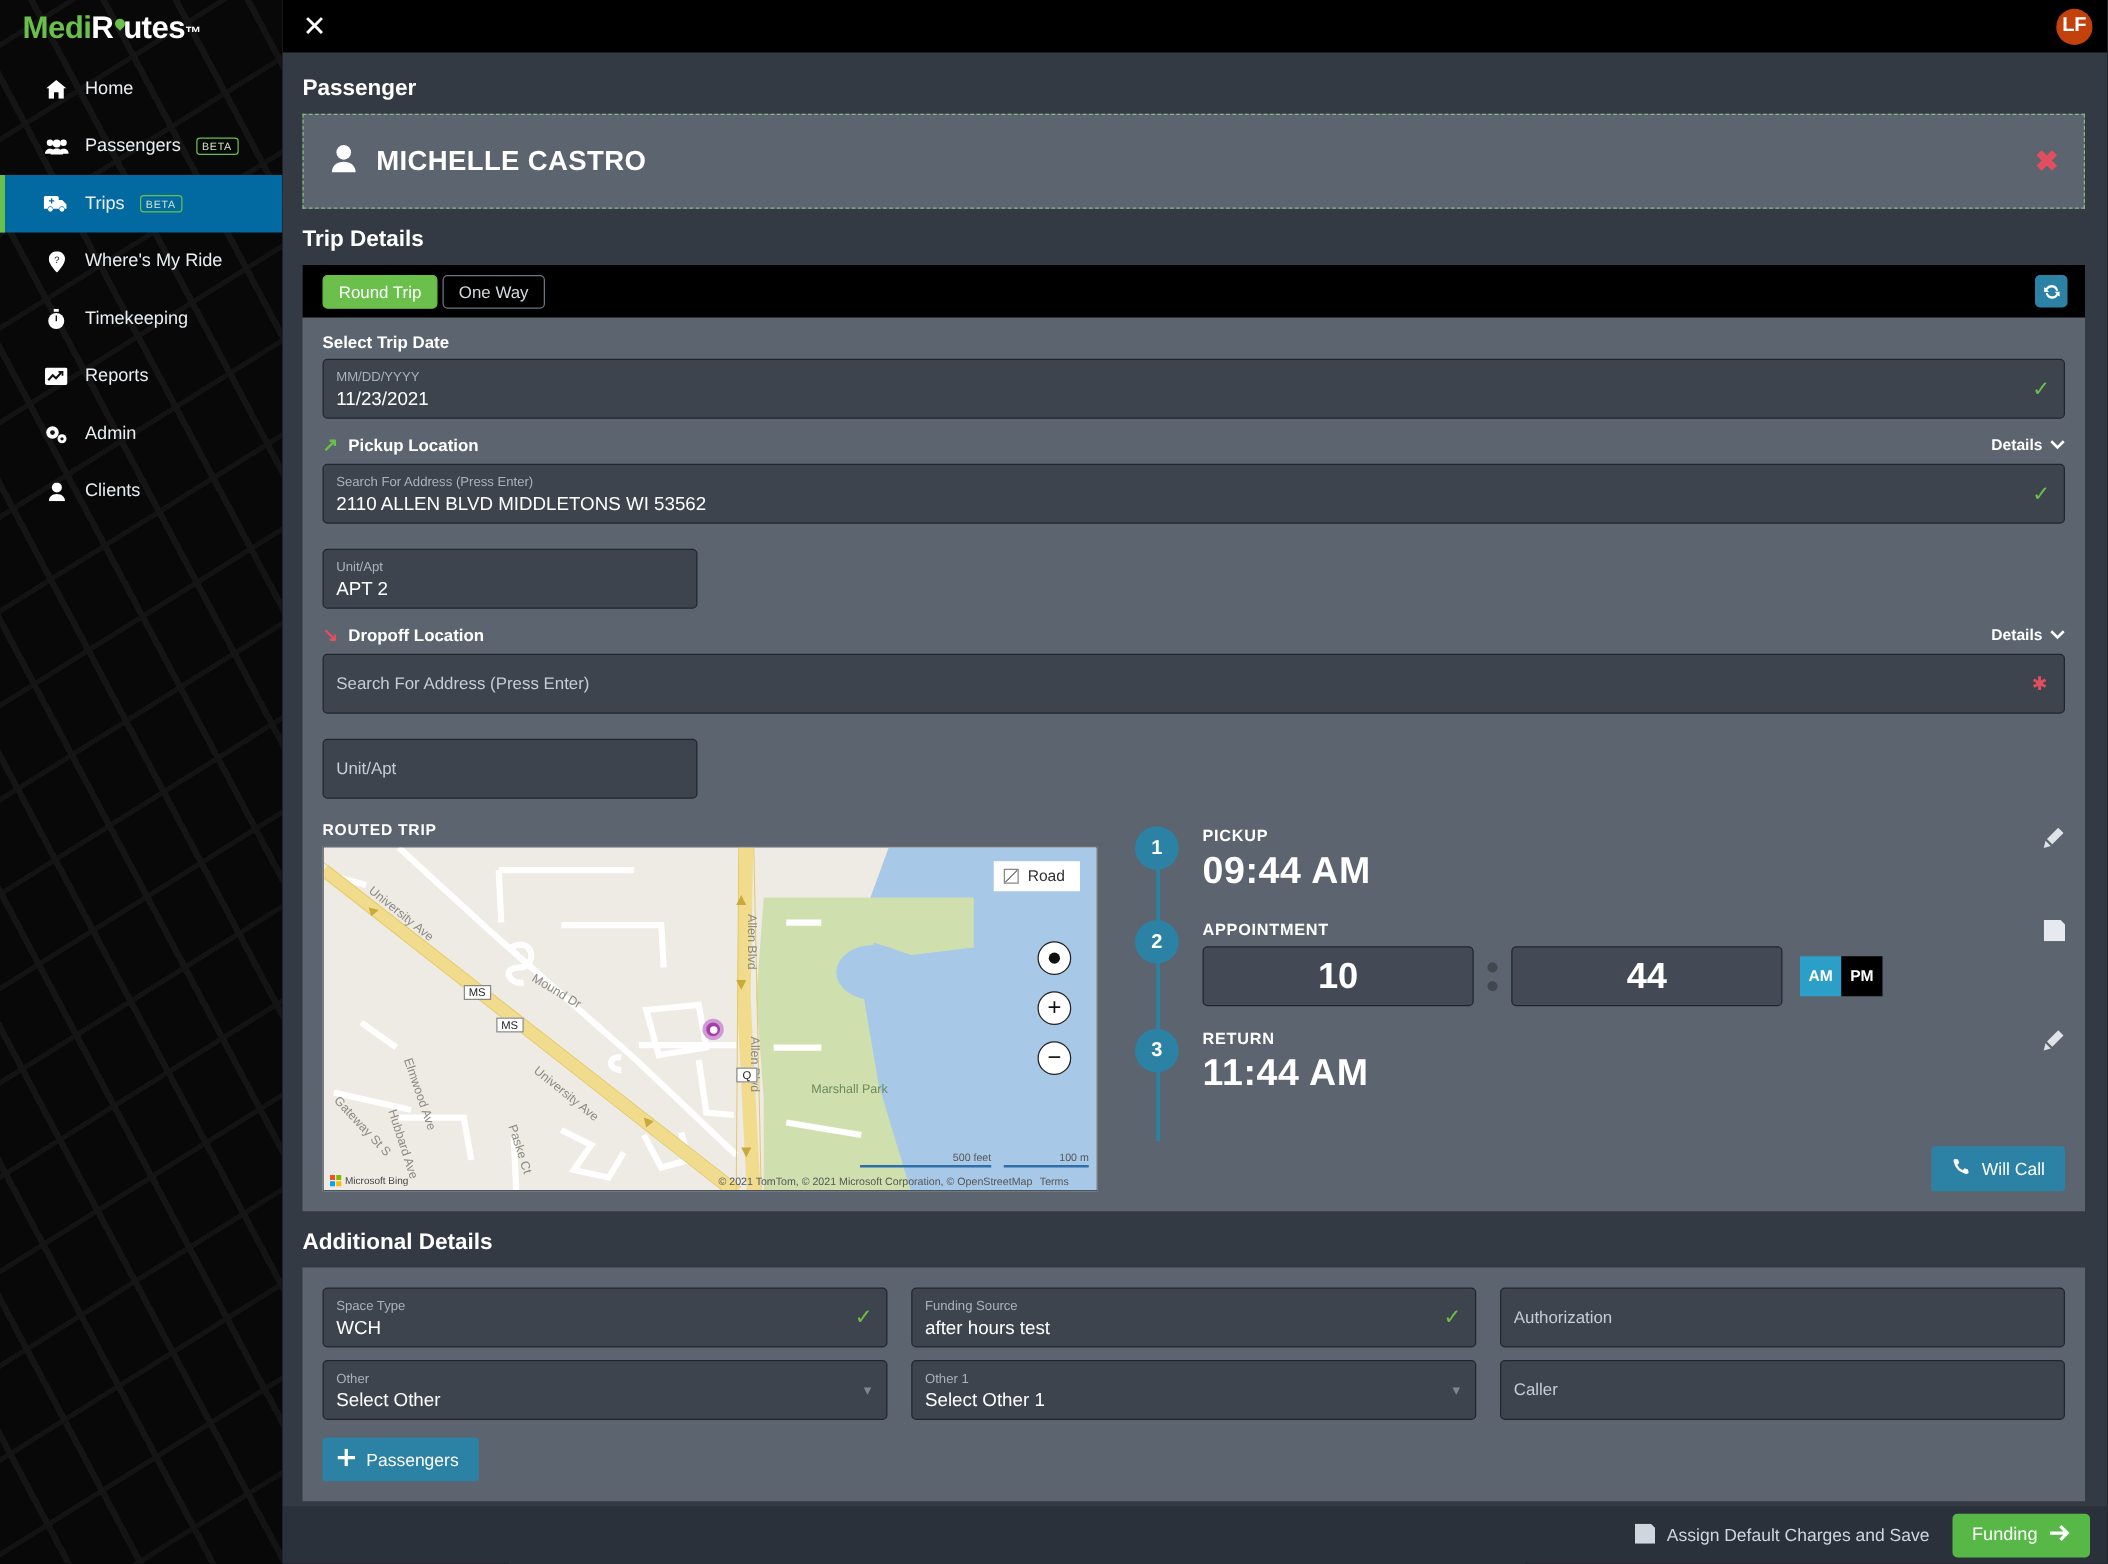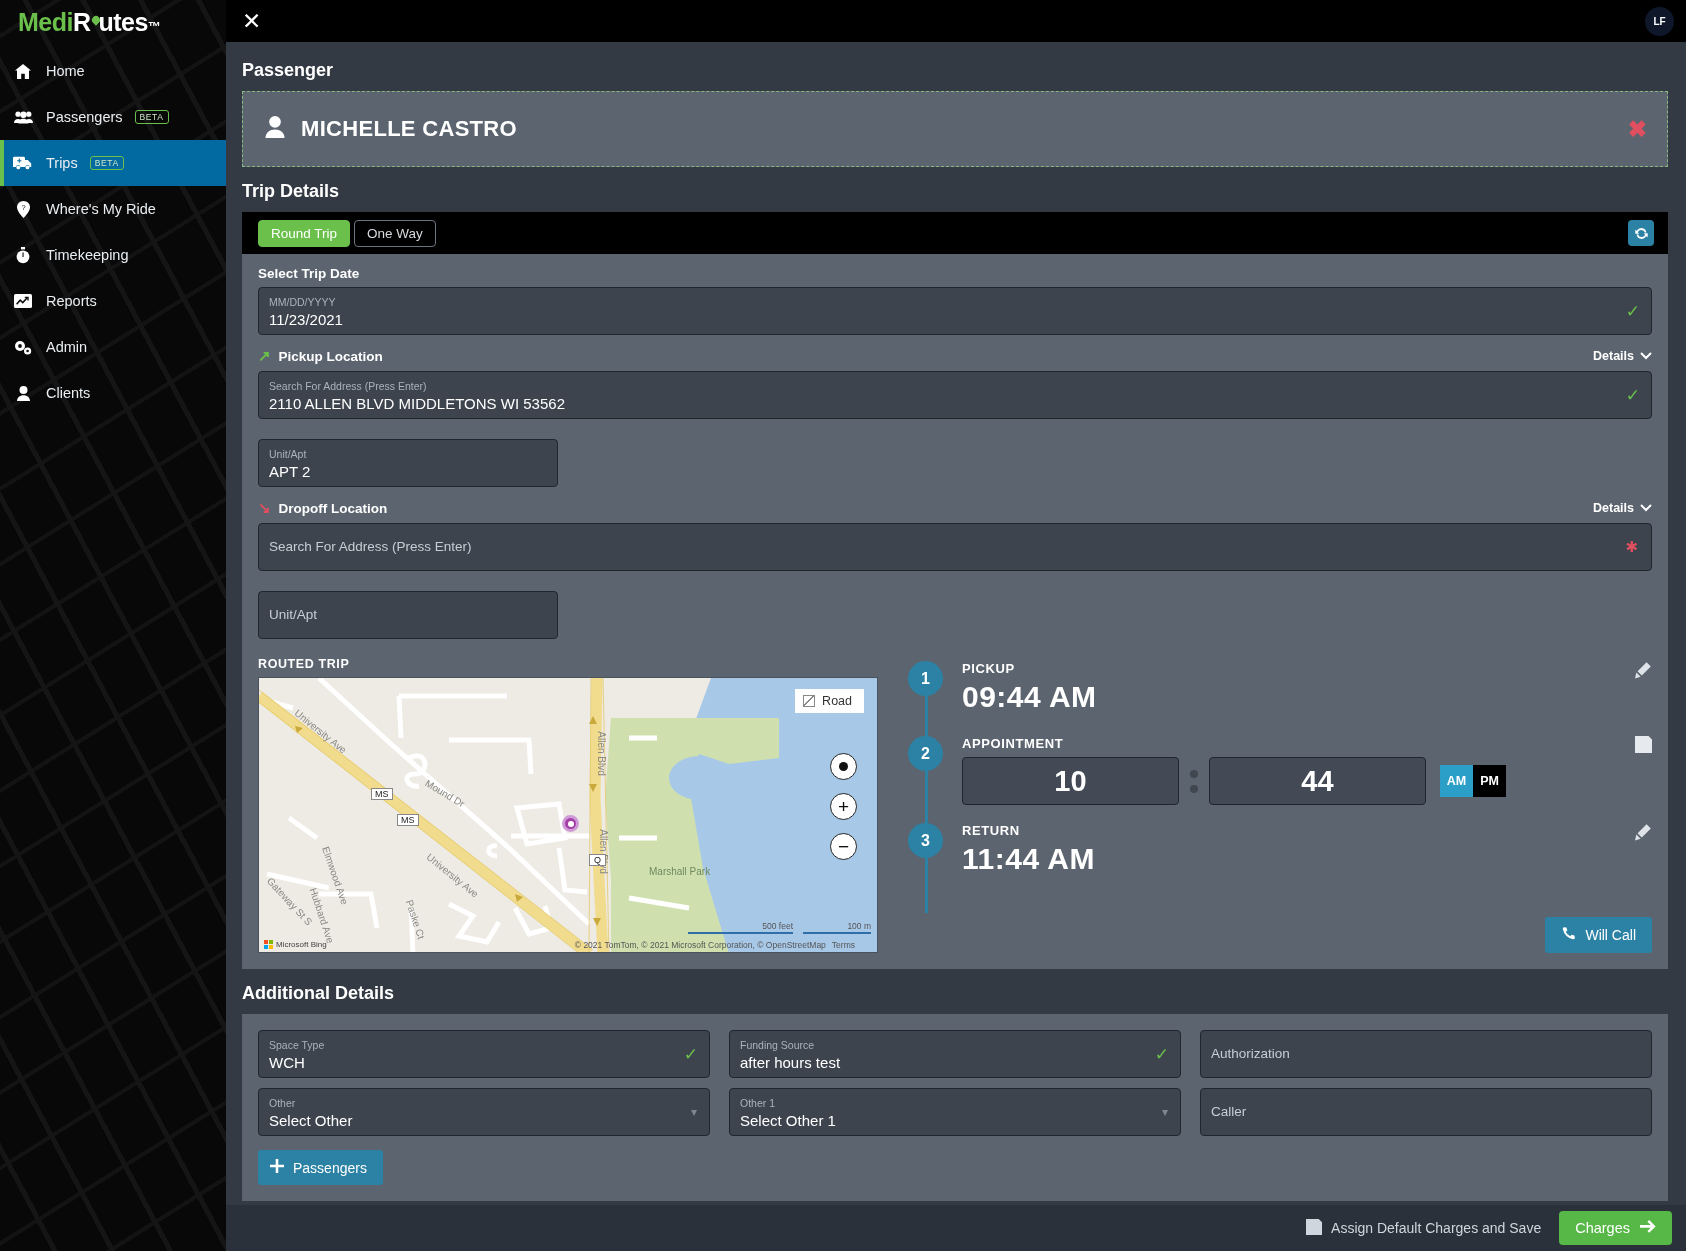--- a/index.html
+++ b/index.html
@@ -32,21 +32,21 @@
   .logo-text .g { color: #6ac04a; }
   .logo-text .dot { color: #fff; font-size: 13px; vertical-align: baseline; }
   .logo-pin {
     display: inline-block; width: 8px; height: 8px;
     border-radius: 50% 50% 50% 0; transform: rotate(-45deg);
     background: #6ac04a; position: relative; top: -7px; left: 1px;
   }
   .nav { position: relative; margin-top: 4px; }
   .nav-item {
     display: flex; align-items: center; gap: 12px;
-    height: 46px; padding-left: 12px;
+    height: 46px; padding-left: 34px;
     color: #e9eef2; font-size: 14.5px;
     cursor: pointer; position: relative;
   }
   .nav-item.active { background: #0369a1; }
   .nav-item.active::before {
     content: ""; position: absolute; left: 0; top: 0; bottom: 0;
     width: 4px; background: #6ac04a;
   }
   .nav-ico { width: 22px; display: flex; align-items: center; justify-content: center; color: #fff; }
   .nav-ico svg { display:block; }
@@ -58,21 +58,21 @@
 
   
   .main { flex: 1; height: 1251px; background: #343a44; position: relative; overflow: hidden; }
   .topbar {
     height: 42px; background: #000; display: flex;
     align-items: center; justify-content: space-between; padding: 0 12px 0 16px;
   }
   .close-x { color: #fff; font-size: 23px; line-height: 1; cursor: pointer; font-weight: 300; }
   .avatar {
     width: 29px; height: 29px; border-radius: 50%;
-    background: #0f172a; color: #fff; font-size: 10px; font-weight: bold;
+    background: #c2410c; color: #fff; font-size: 16px; font-weight: bold;
     display: flex; align-items: center; justify-content: center;
   }
 
   .content { padding: 10px 18px 0 16px; height: 1074px; position: relative; }
   .sec-title { color: #fff; font-size: 18px; font-weight: bold; margin: 8px 0 10px 0; }
   .sec-title.tight { margin-top: 14px; }
 
   
   .pass-card {
     background: #5b646f; border: 1px dashed #87b87f;
@@ -661,21 +661,21 @@
     <div class="bottombar">
       <div class="assign-save">
         <span>
           <svg width="16" height="16" viewBox="0 0 17 17">
               <path fill="#cfd6dd" d="M0 0h13.5L17 3.5V17H0zM3.4 0h8v5h-8zM3 10h11v7H3z"></path>
             </svg>
         </span>
         <span>Assign Default Charges and Save</span>
       </div>
       <button class="charges-btn">
-        <span>Charges</span>
+        <span>Funding</span>
         <span>
           <svg width="16" height="13" viewBox="0 0 16 13">
               <path fill="#fff" d="M9.2 0l6.4 6.4-6.4 6.4-1.8-1.8 3.3-3.3H0V5.1h10.7L7.4 1.8z"></path>
             </svg>
         </span>
       </button>
     </div>
 
   </main>
 </div>

